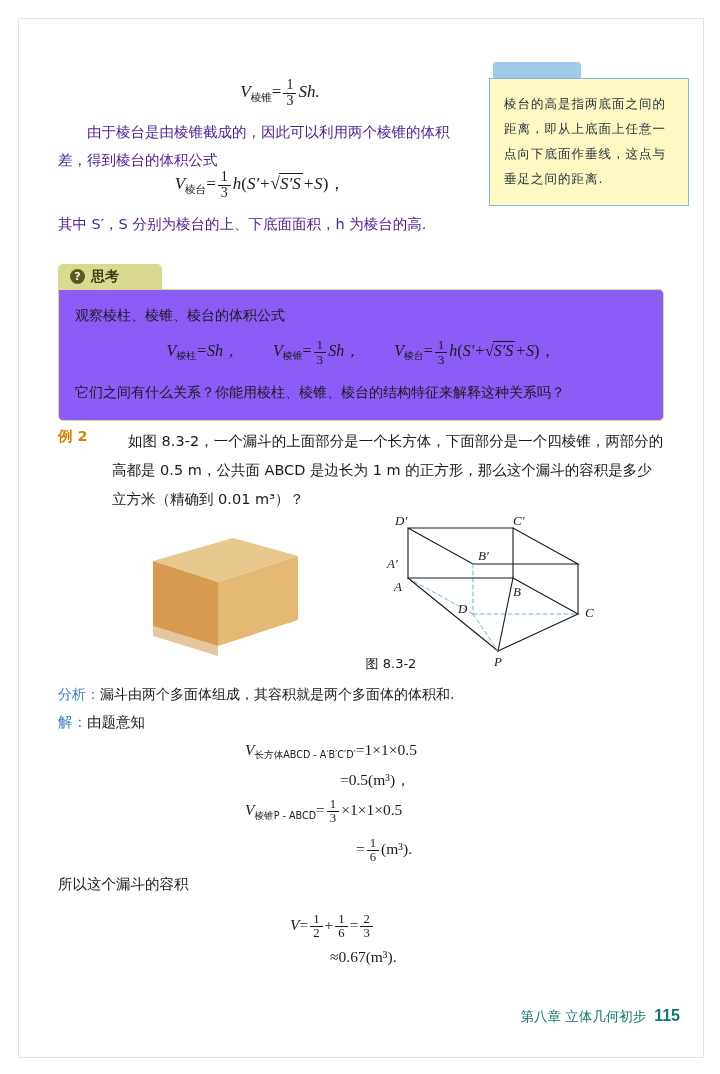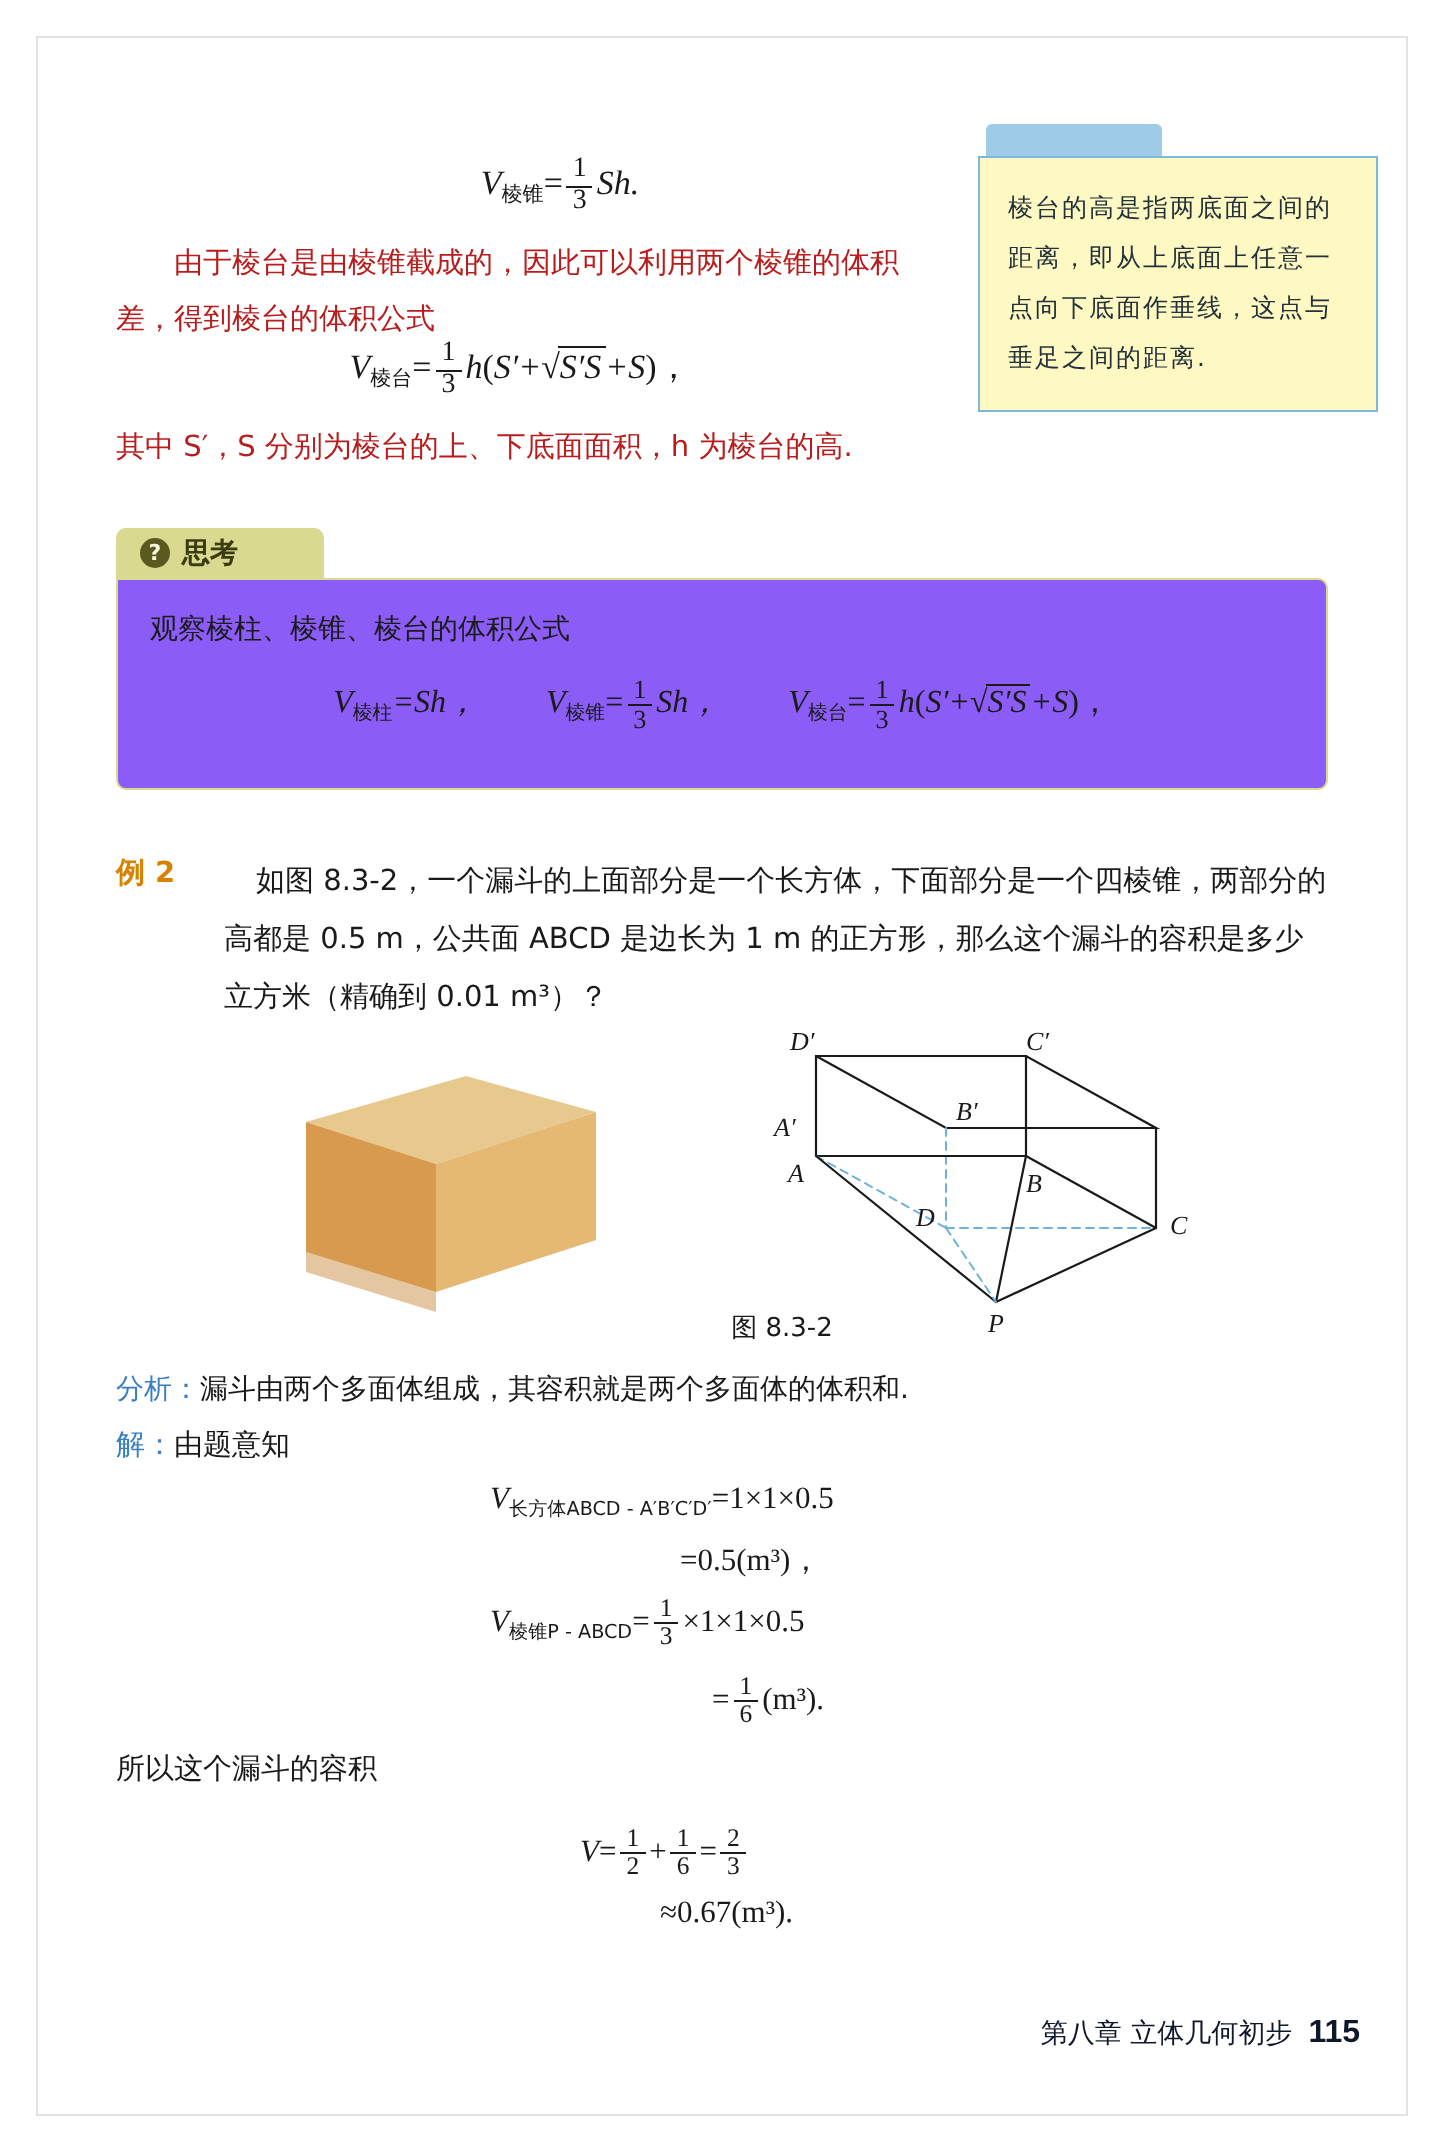--- a/index.html
+++ b/index.html
@@ -69,21 +69,21 @@
     line-height: 2.0;
     color: #23313a;
     letter-spacing: 1px;
   }
   
   .para {
     position: absolute;
     font-family: "DejaVu Sans", sans-serif;
     font-size: 14.5px;
     line-height: 28px;
-    color: #b91c1c;
+    color: #4c1d95;
   }
   #para-1 { left: 58px; top: 118px; width: 420px; text-indent: 29px; }
   #formula-frustum {
     position: absolute;
     left: 0; top: 170px; width: 520px;
     text-align: center;
     font-size: 17px;
   }
   #para-2 { left: 58px; top: 210px; width: 460px; }
 
@@ -198,21 +198,21 @@
   }
   #eq-3 { left: 290px; top: 913px; font-size: 15.5px; }
   #eq-3b { left: 330px; top: 948px; font-size: 15.5px; }
 
   
   #footer {
     position: absolute;
     right: 40px; bottom: 48px;
     font-family: "DejaVu Sans", sans-serif;
     font-size: 13.5px;
-    color: #0f172a;
+    color: #0f766e;
   }
   #footer .pageno {
     font-family: "Liberation Sans", sans-serif;
     font-size: 16px;
     font-weight: bold;
     margin-left: 8px;
   }
   
   #frame {
     position: absolute;
@@ -253,20 +253,21 @@
     </div>
     <div class="body">
       <div>观察棱柱、棱锥、棱台的体积公式</div>
       <div class="mathline">
         <span><span class="it">V</span><span class="sub cn">棱柱</span><span class="it">=Sh，</span></span>
         <span class="gap"></span>
         <span><span class="it">V</span><span class="sub cn">棱锥</span><span>=</span><span class="frac"><span class="num">1</span><span class="den">3</span></span><span class="it">Sh，</span></span>
         <span class="gap"></span>
         <span><span class="it">V</span><span class="sub cn">棱台</span><span>=</span><span class="frac"><span class="num">1</span><span class="den">3</span></span><span class="it">h</span><span>(</span><span class="it">S′+</span><span>√</span><span class="sqrt it">S′S</span><span class="it">+S</span><span>)</span><span class="cn">，</span></span>
       </div>
+      <div>它们之间有什么关系？你能用棱柱、棱锥、棱台的结构特征来解释这种关系吗？</div>
     </div>
   </div>
 
   <div id="ex-label">例 2</div>
   <div id="ex-body">如图 8.3-2，一个漏斗的上面部分是一个长方体，下面部分是一个四棱锥，两部分的高都是 0.5 m，公共面 ABCD 是边长为 1 m 的正方形，那么这个漏斗的容积是多少立方米（精确到 0.01 m³）？</div>
 
   <div id="figure-area">
     <svg width="610" height="160" viewBox="0 0 610 160">
 
       <g>

